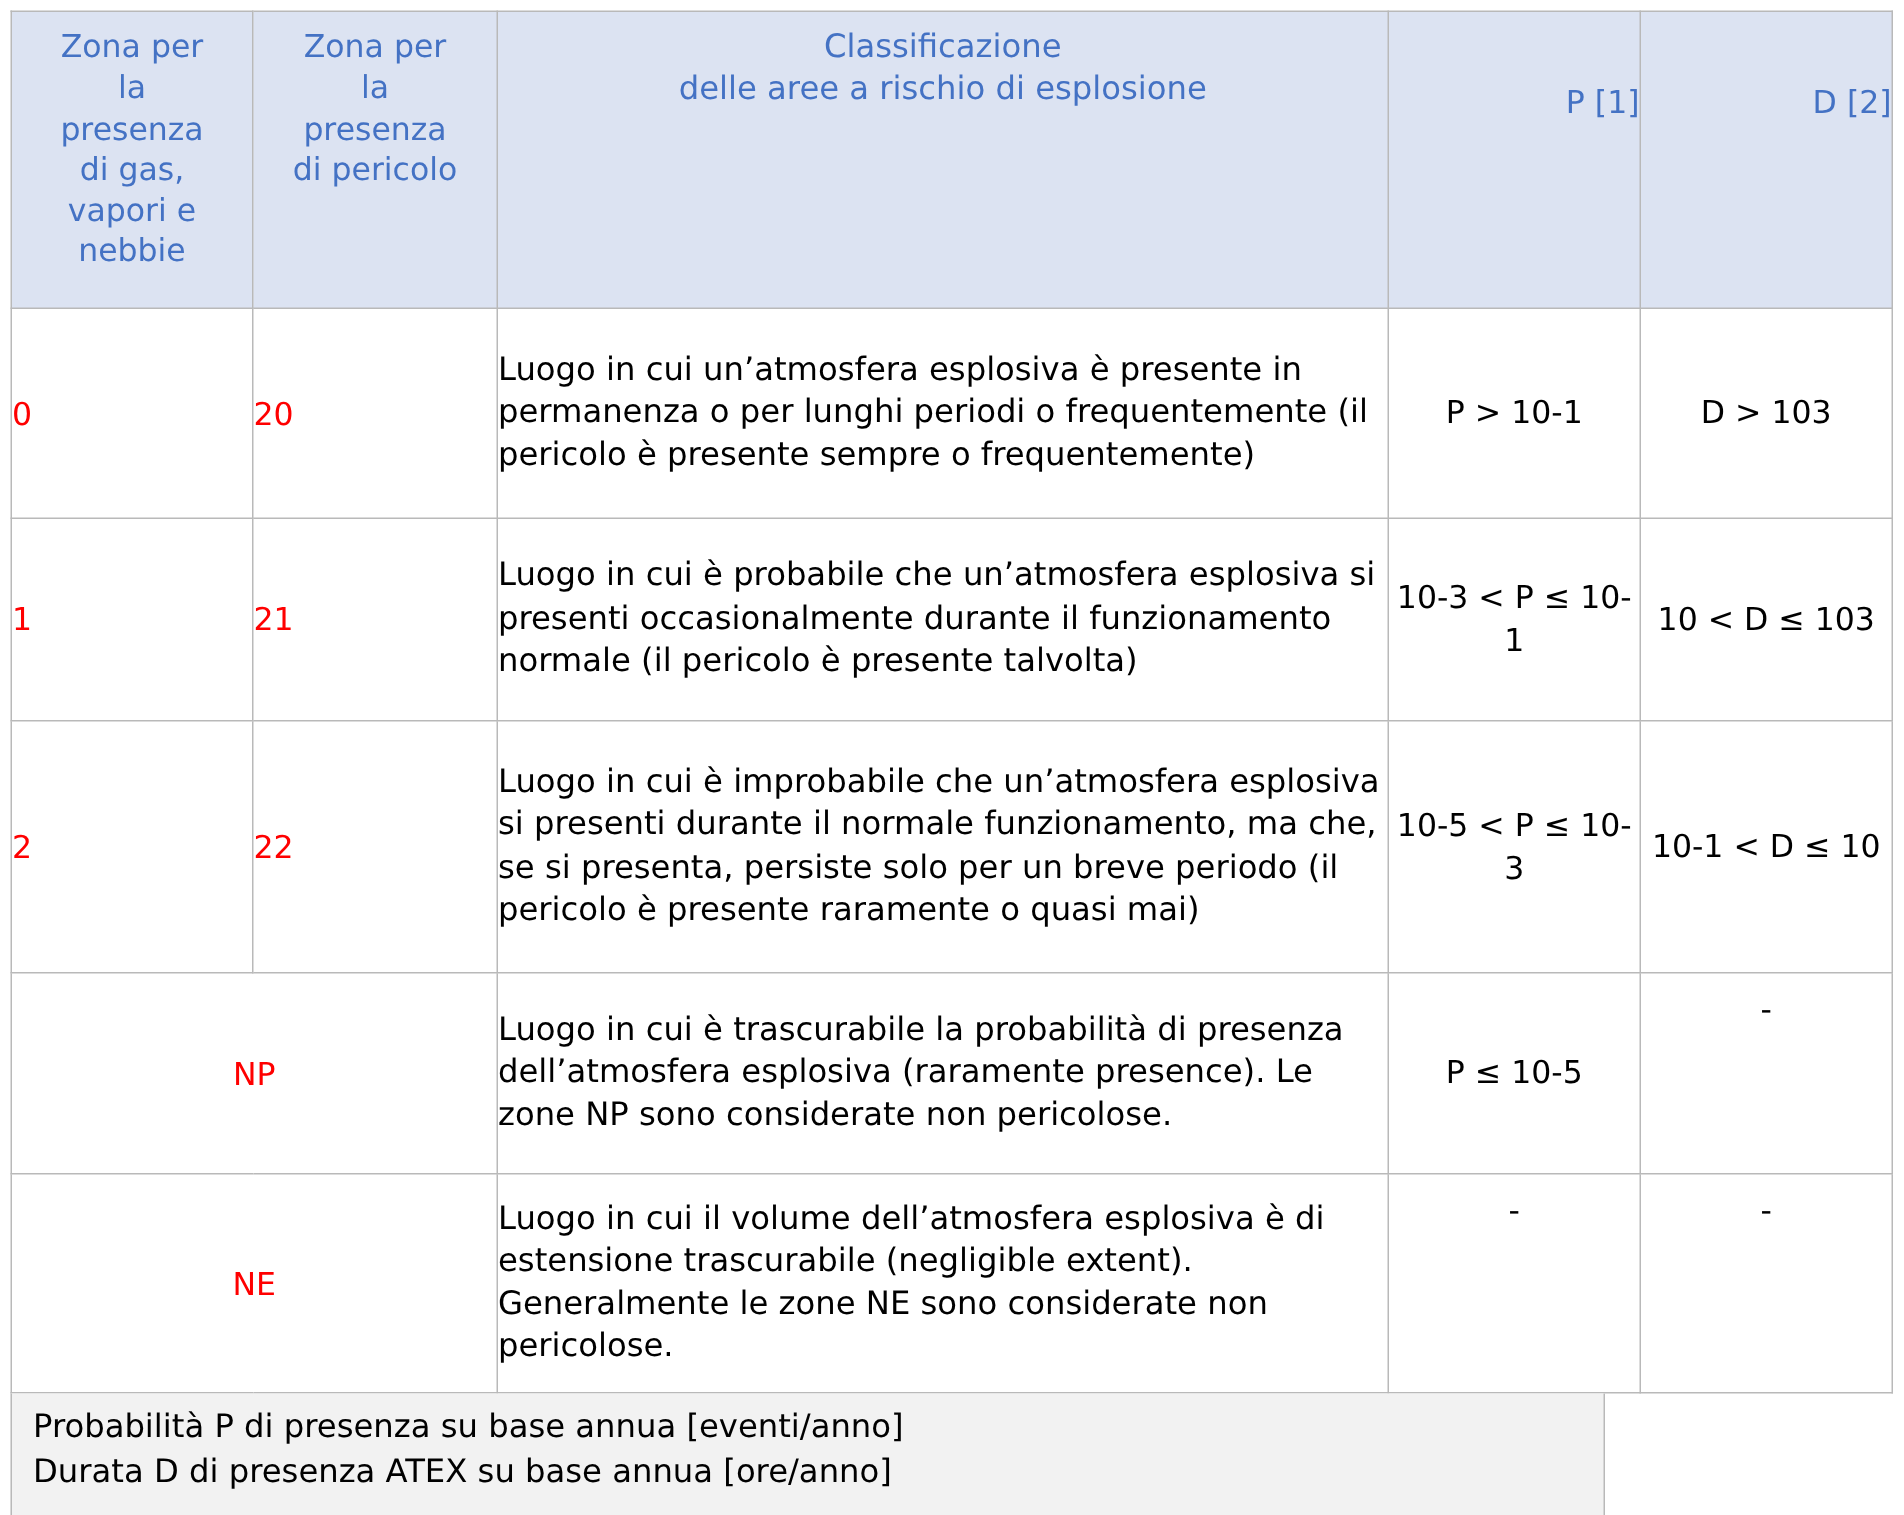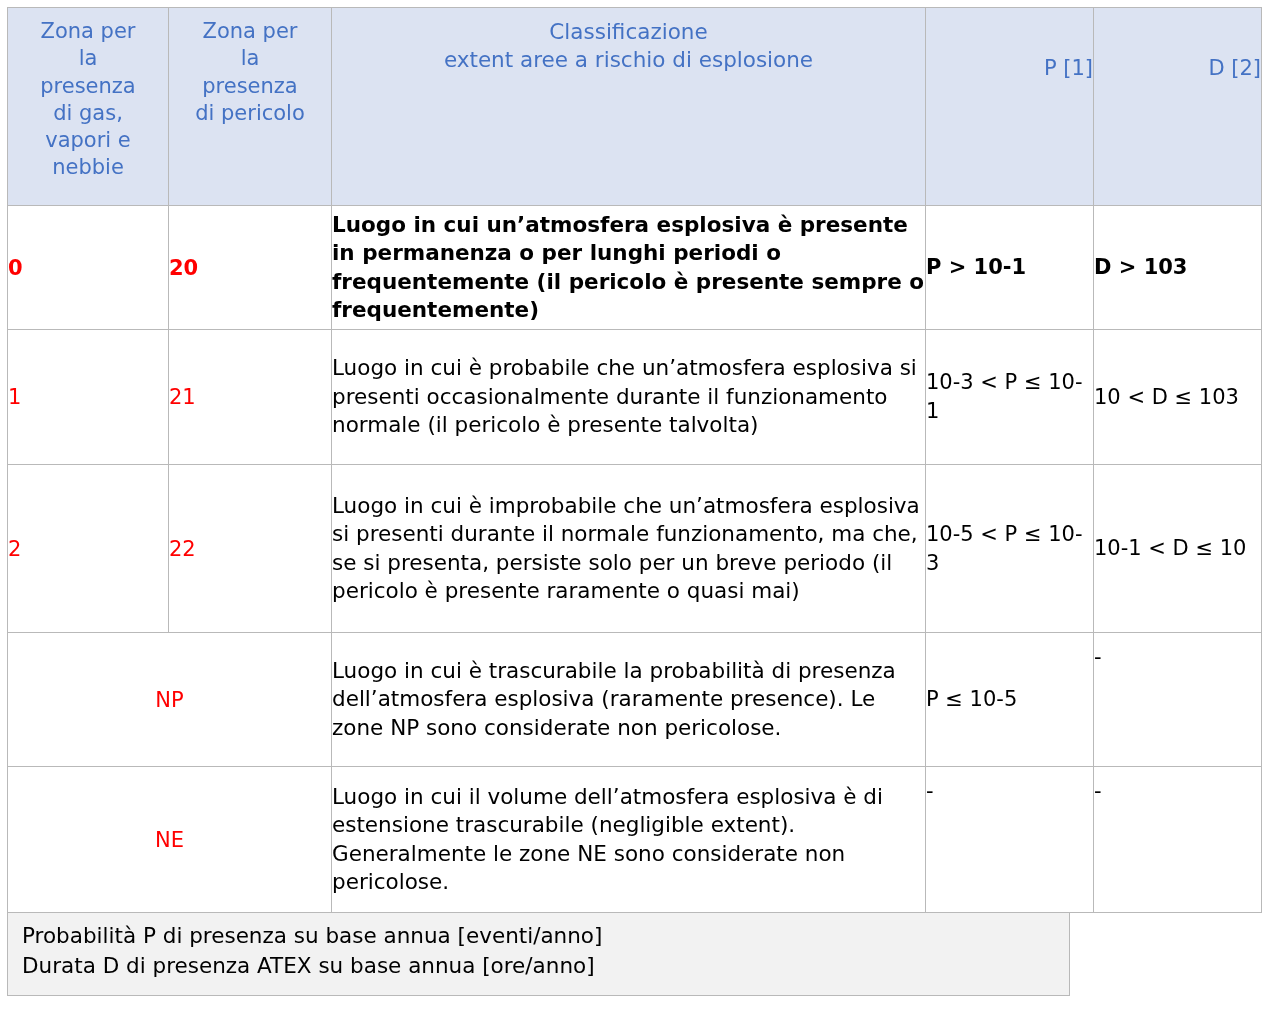--- a/index.html
+++ b/index.html
@@ -88,28 +88,28 @@
     font-size: 21.5px;
     line-height: 1.32;
     text-align: left;
     padding: 6px 8px 6px 12px;
     vertical-align: middle;
   }
   td.val {
     color: #000000;
     font-size: 21px;
     line-height: 1.36;
-    text-align: left;
+    text-align: center;
     padding: 0 8px 0 14px;
     vertical-align: middle;
   }
   td.val.topish { vertical-align: top; padding-top: 10px; }
 
   
-  tr.r1 td { height: 124px; font-weight: bold; }
+  tr.r1 td { height: 140px; }
   tr.r2 td { height: 135px; }
   tr.r3 td { height: 168px; }
   tr.r4 td { height: 134px; }
   tr.r5 td { height: 146px; }
 
   
   .note {
     width: 1063px;
     background: #f2f2f2;
     border: 1px solid #b9b9b9;
@@ -148,21 +148,21 @@
           <div>nebbie</div>
         </th>
         <th class="zone-head">
           <div>Zona per</div>
           <div>la</div>
           <div>presenza</div>
           <div>di pericolo</div>
         </th>
         <th class="classif-head">
           <div>Classificazione</div>
-          <div>extent aree a rischio di esplosione</div>
+          <div>delle aree a rischio di esplosione</div>
         </th>
         <th class="pd-head">P [1]</th>
         <th class="pd-head">D [2]</th>
       </tr>
     </thead>
 
     <tbody>
       <tr class="r1">
         <td class="zone">0</td>
         <td class="zone">20</td>

